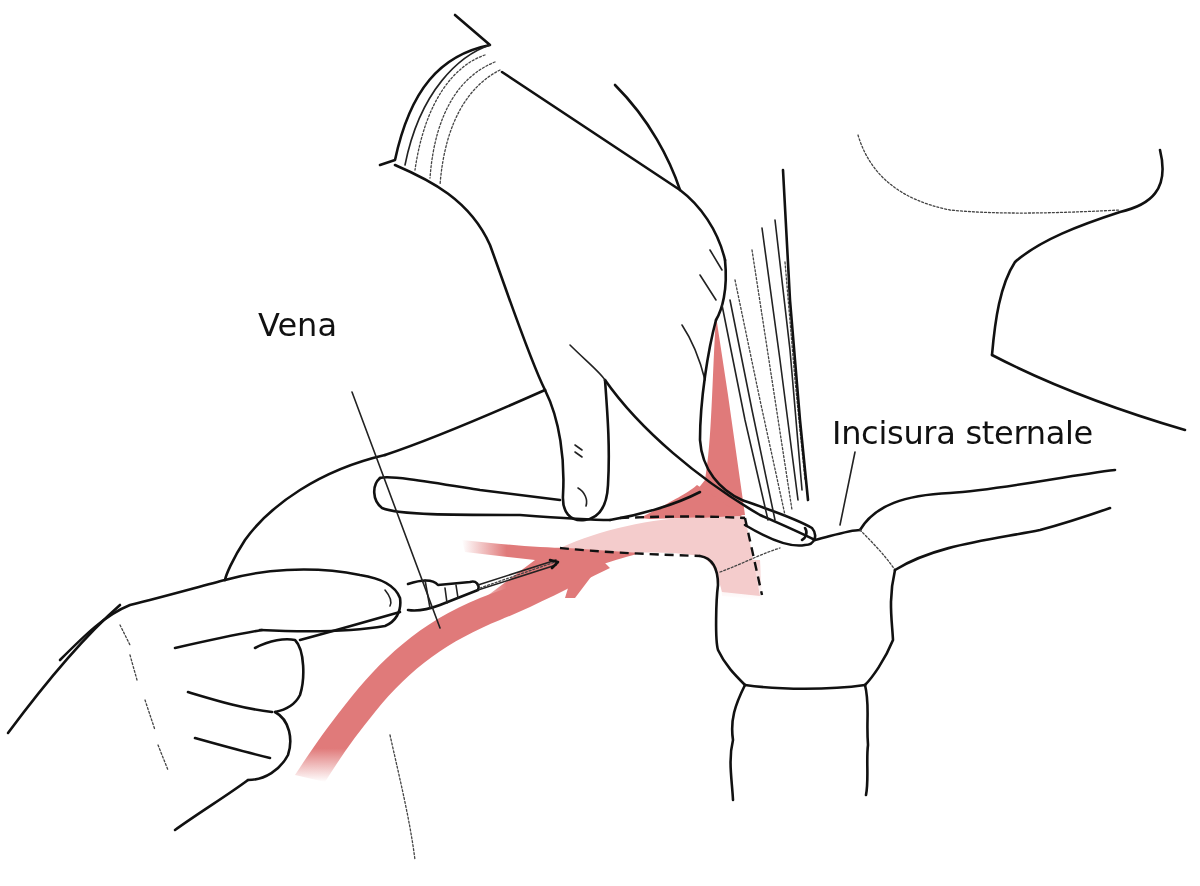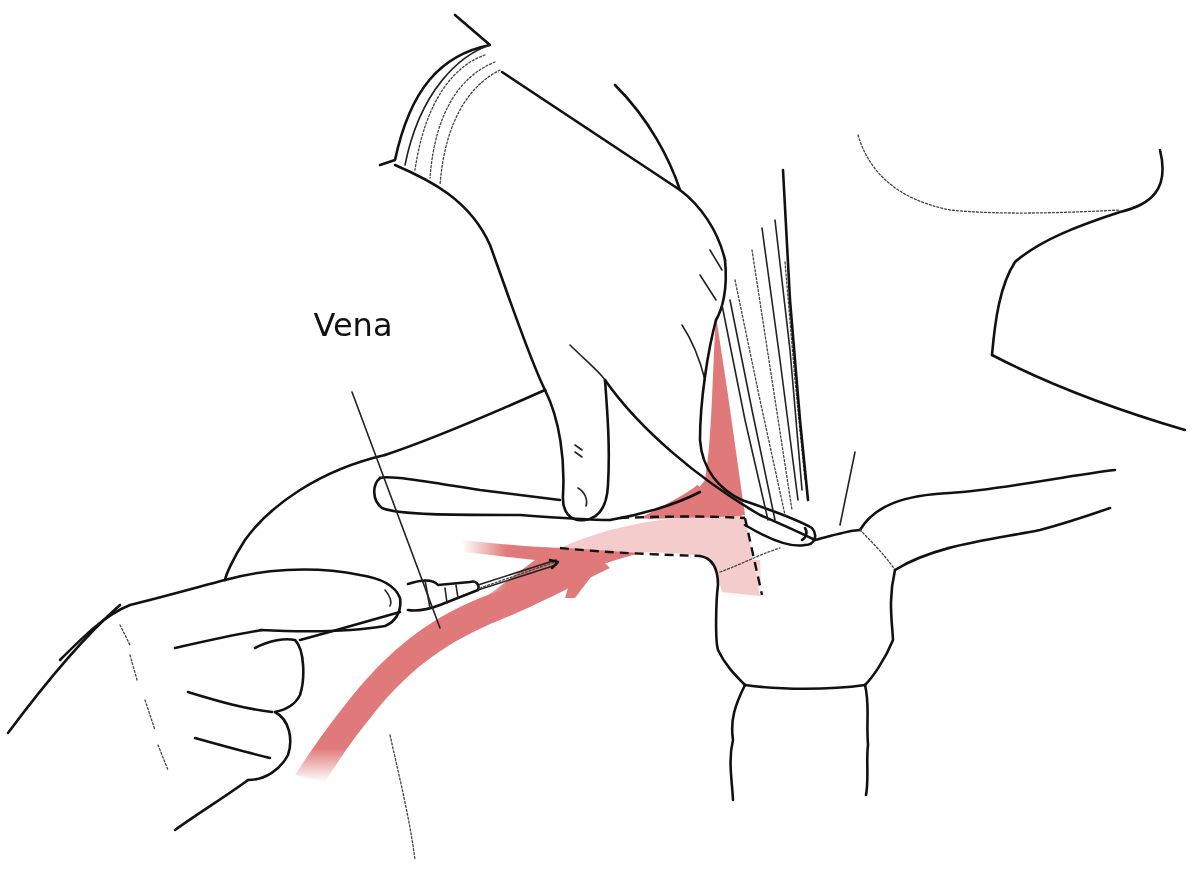--- a/index.html
+++ b/index.html
@@ -8,21 +8,21 @@
   .ink { fill: none; stroke: #111111; stroke-width: 2.6; stroke-linecap: round; stroke-linejoin: round; }
   .ink-thin { fill: none; stroke: #222222; stroke-width: 1.6; stroke-linecap: round; stroke-linejoin: round; }
   .ink-faint { fill: none; stroke: #444444; stroke-width: 1.3; stroke-linecap: round; stroke-dasharray: 2 2; }
   .dash { fill: none; stroke: #111111; stroke-width: 2.4; stroke-dasharray: 9 6; }
   .label {
     position: absolute;
     font-family: "DejaVu Sans", sans-serif;
     font-size: 32px;
     color: #111111;
     line-height: 38px;
-    text-align: center;
+    text-align: left;
     white-space: nowrap;
   }
   .label-vena { left: 258px; top: 306px; width: 190px; }
   .label-incisura { left: 832px; top: 414px; text-align: left; letter-spacing: -0.3px; }
 </style>
 </head>
 <body>
 
 <div class="canvas">
   <svg class="illus" viewBox="0 0 1200 886">
@@ -157,13 +157,14 @@
       <path class="ink-faint" d="M158,745 L168,770"></path>
       <path class="ink-thin" d="M385,590 C390,596 392,602 390,606"></path>
 
       <path class="ink-thin" d="M352,392 L440,628" stroke-width="2"></path>
     </g>
   </svg>
 
   <div class="label label-vena">
     <div>Vena</div>
   </div>
+  <div class="label label-incisura">Incisura sternale</div>
 </div>
 
 </body></html>

